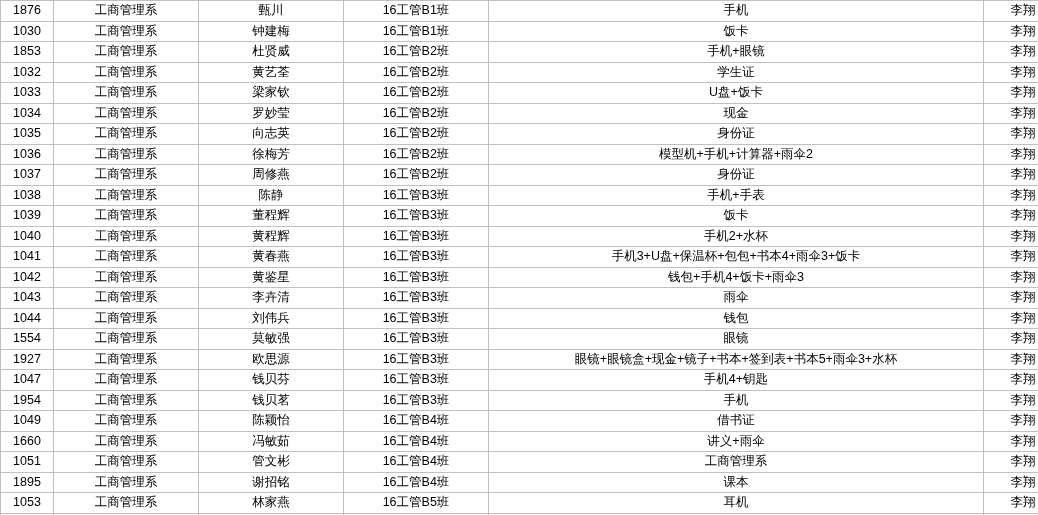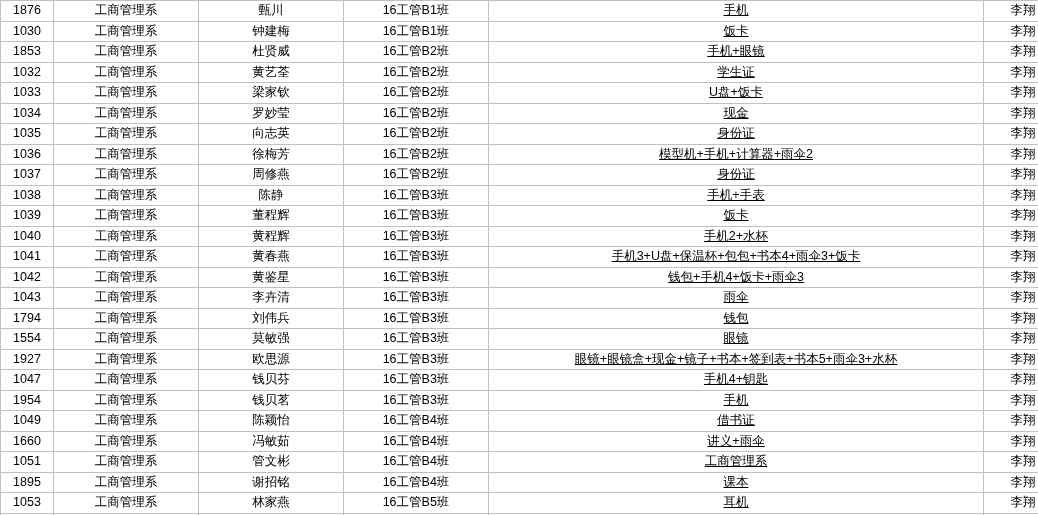--- a/index.html
+++ b/index.html
@@ -27,21 +27,21 @@
     padding: 0 2px;
     white-space: nowrap;
     overflow: hidden;
     text-align: center;
     vertical-align: middle;
   }
   td.c-id      { width: 48px;  text-align: center; }
   td.c-dept    { width: 140px; text-align: center; }
   td.c-name    { width: 140px; text-align: center; }
   td.c-class   { width: 140px; text-align: left; padding-left: 6px; }
-  td.c-items   { width: 490px; text-align: center; text-decoration: underline; }
+  td.c-items   { width: 490px; text-align: center; }
   td.c-teacher { width: 74px;  text-align: center; }
 </style>
 </head>
 <body>
 
 <table class="sheet">
   <tbody>
     <tr>
       <td class="c-id">1876</td>
       <td class="c-dept">工商管理系</td>
@@ -156,21 +156,21 @@
     </tr>
     <tr>
       <td class="c-id">1043</td>
       <td class="c-dept">工商管理系</td>
       <td class="c-name">李卉清</td>
       <td class="c-class">16工管B3班</td>
       <td class="c-items">雨伞</td>
       <td class="c-teacher">李翔</td>
     </tr>
     <tr>
-      <td class="c-id">1794</td>
+      <td class="c-id">1044</td>
       <td class="c-dept">工商管理系</td>
       <td class="c-name">刘伟兵</td>
       <td class="c-class">16工管B3班</td>
       <td class="c-items">钱包</td>
       <td class="c-teacher">李翔</td>
     </tr>
     <tr>
       <td class="c-id">1554</td>
       <td class="c-dept">工商管理系</td>
       <td class="c-name">莫敏强</td>

